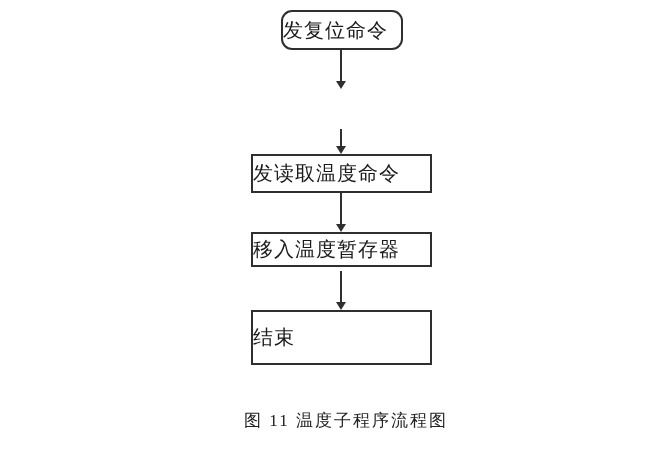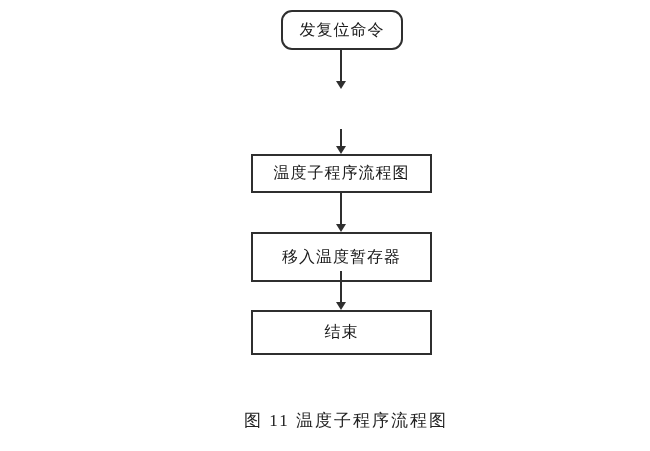--- a/index.html
+++ b/index.html
@@ -16,33 +16,32 @@
     font-family: "Liberation Serif", "DejaVu Serif", serif;
     color: #1a1a1a;
   }
   .node {
     position: absolute;
     box-sizing: border-box;
     border: 2px solid #2f2f2f;
     background: #ffffff;
     display: flex;
     align-items: center;
-    justify-content: center;
-    font-size: 16px;
+    font-size: 20px;
     letter-spacing: 1px;
     white-space: nowrap;
   }
   .terminator {
     border-radius: 11px;
   }
   #node-start     { left: 281px; top:  10px; width: 122px; height: 40px; }
   #node-skip-rom  { left: 251px; top:  89px; width: 181px; height: 40px; }
   #node-read-temp { left: 251px; top: 154px; width: 181px; height: 39px; }
-  #node-store     { left: 251px; top: 232px; width: 181px; height: 50px; }
-  #node-end       { left: 251px; top: 310px; width: 181px; height: 45px; }
+  #node-store     { left: 251px; top: 232px; width: 181px; height: 35px; }
+  #node-end       { left: 251px; top: 310px; width: 181px; height: 55px; }
 
   .arrow {
     position: absolute;
     left: 336px;
     width: 10px;
   }
   #arrow-1 { top:  50px; height: 39px; }
   #arrow-2 { top: 129px; height: 25px; }
   #arrow-3 { top: 193px; height: 39px; }
   #arrow-4 { top: 271px; height: 39px; }
@@ -90,21 +89,21 @@
     <div class="arrow-head"></div>
   </div>
 
 
   <div class="arrow" id="arrow-2">
     <div class="arrow-line"></div>
     <div class="arrow-head"></div>
   </div>
 
   <div class="node" id="node-read-temp">
-    <span>温度子程序流程图</span>
+    <span>发读取温度命令</span>
   </div>
 
   <div class="arrow" id="arrow-3">
     <div class="arrow-line"></div>
     <div class="arrow-head"></div>
   </div>
 
   <div class="node" id="node-store">
     <span>移入温度暂存器</span>
   </div>

